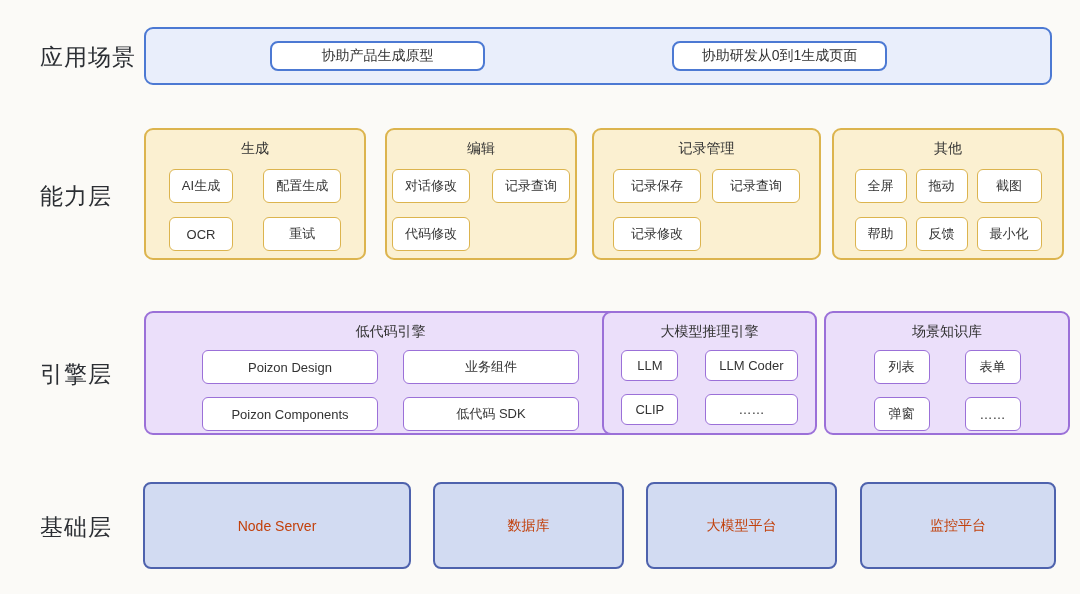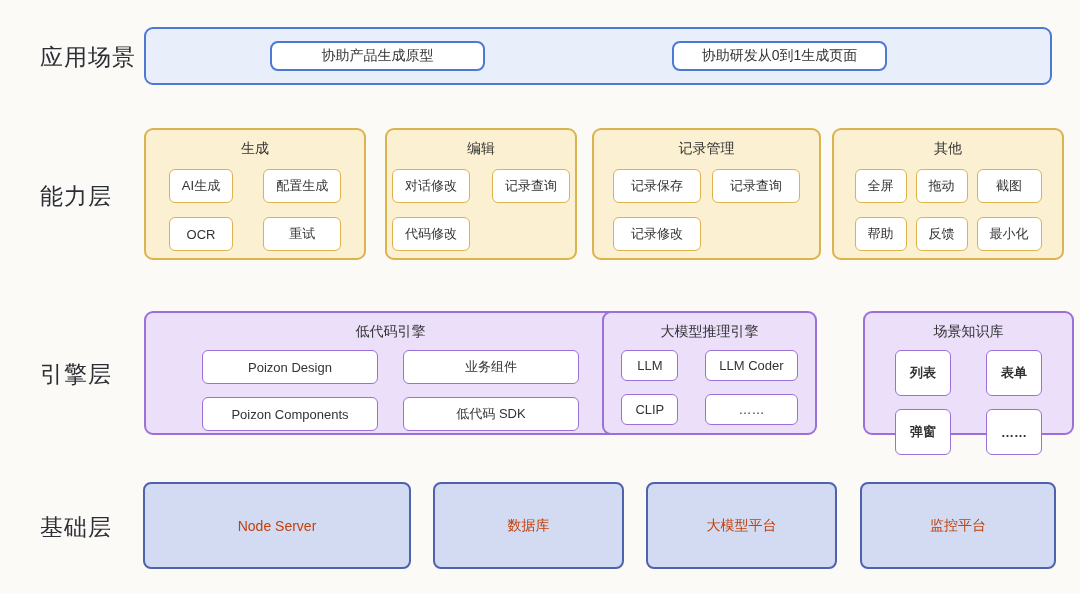--- a/index.html
+++ b/index.html
@@ -55,21 +55,21 @@
 
   .pill{
     background:#fff;border-radius:6px;
     display:flex;align-items:center;justify-content:center;
     font-size:13px;color:#333;white-space:nowrap;
     padding:7px 12px;min-height:31px;
   }
   .yellow .pill{border:1.5px solid #dcb44e;}
   .purple .pill{border:1.5px solid #9b70d8;}
   .grid.g-rec .pill{padding:7px 17px;}
-  .grid.g-kb .pill{padding:13px 14px;font-weight:bold;}
+  .grid.g-kb .pill{padding:7px 14px;}
   .grid.g-llm .pill{padding:7px 13px;}
   .grid.g-lowcode .pill{min-height:33px;}
 
   
   .foundation-box{
     position:absolute;top:482px;height:87px;
     background:#d2dbf2;border:2px solid #4e62ad;border-radius:8px;
     display:flex;align-items:center;justify-content:center;
     font-size:14px;color:#c2410c;white-space:nowrap;
   }
@@ -143,21 +143,21 @@
   <div class="group purple" style="left:602px;top:311px;width:215px;height:124px">
     <div class="group-title">大模型推理引擎</div>
     <div class="grid g-llm">
       <div class="pill">LLM</div>
       <div class="pill">LLM Coder</div>
       <div class="pill">CLIP</div>
       <div class="pill">……</div>
     </div>
   </div>
 
-  <div class="group purple" style="left:863px;top:311px;width:211px;height:124px">
+  <div class="group purple" style="left:824px;top:311px;width:246px;height:124px">
     <div class="group-title">场景知识库</div>
     <div class="grid g-kb">
       <div class="pill">列表</div>
       <div class="pill">表单</div>
       <div class="pill">弹窗</div>
       <div class="pill">……</div>
     </div>
   </div>
 
   <div class="layer-label" style="top:513px">基础层</div>

